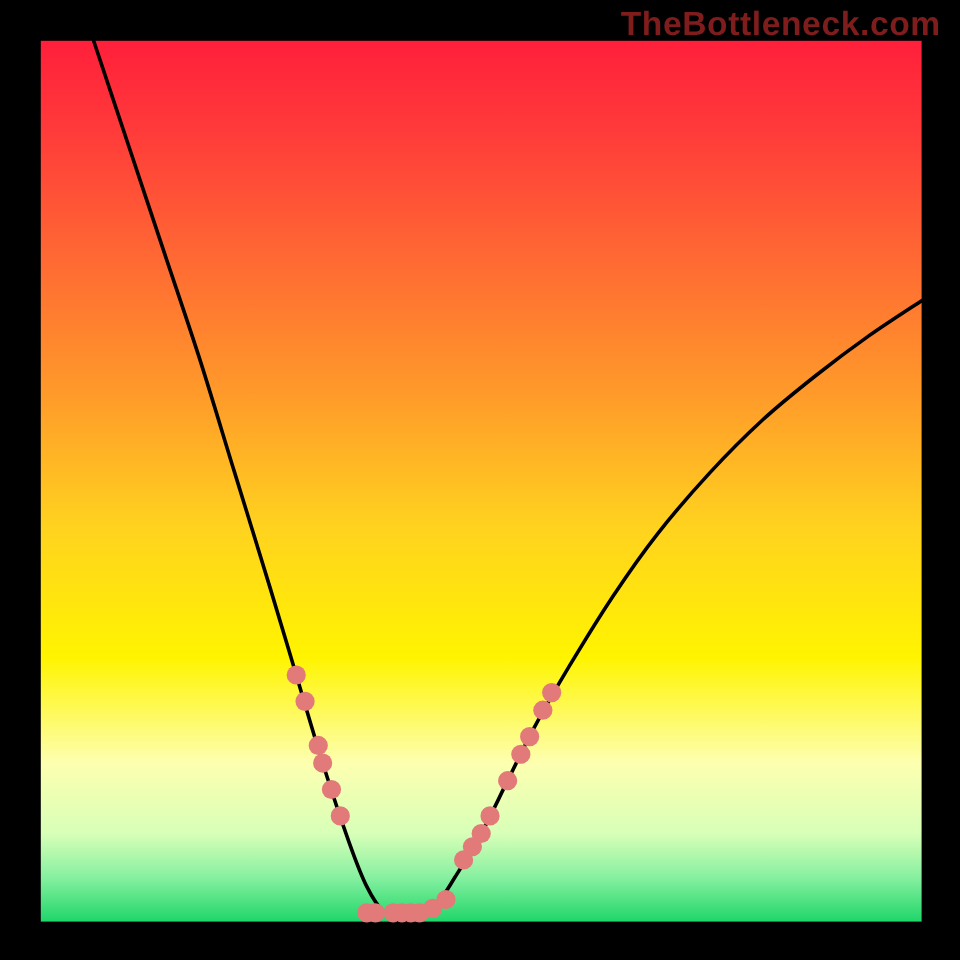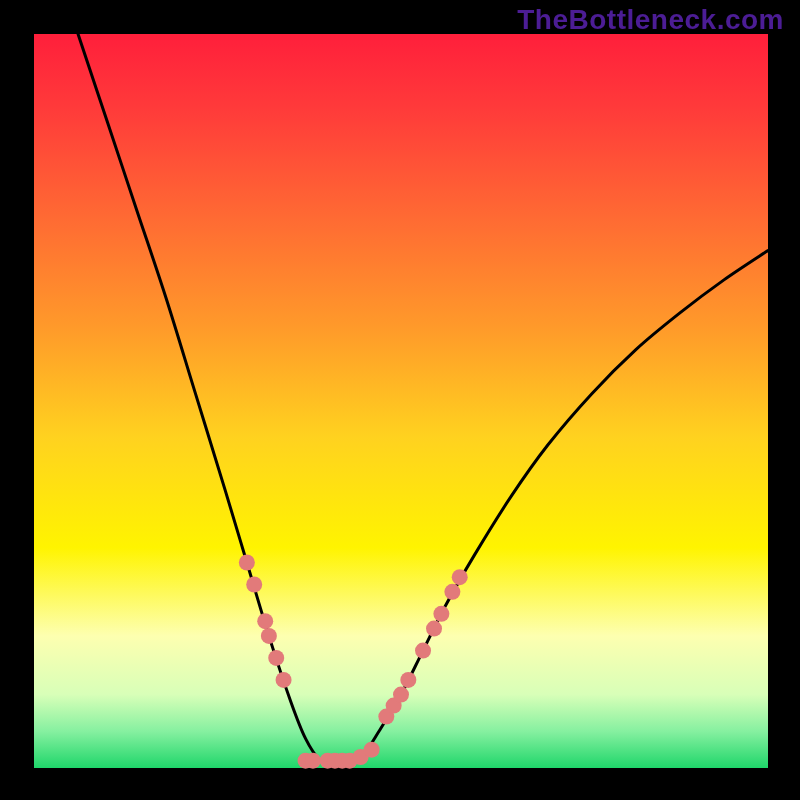--- a/index.html
+++ b/index.html
@@ -15,21 +15,21 @@
     width: 800px;
     height: 800px;
   }
   .watermark {
     position: absolute;
     top: 4px;
     right: 16px;
     font-family: Arial, Helvetica, sans-serif;
     font-size: 28px;
     font-weight: bold;
-    color: #4c1d95;
+    color: #7f1d1d;
     z-index: 10;
     letter-spacing: 0.5px;
   }
   svg {
     display: block;
   }
 </style>
 </head>
 <body>
 

